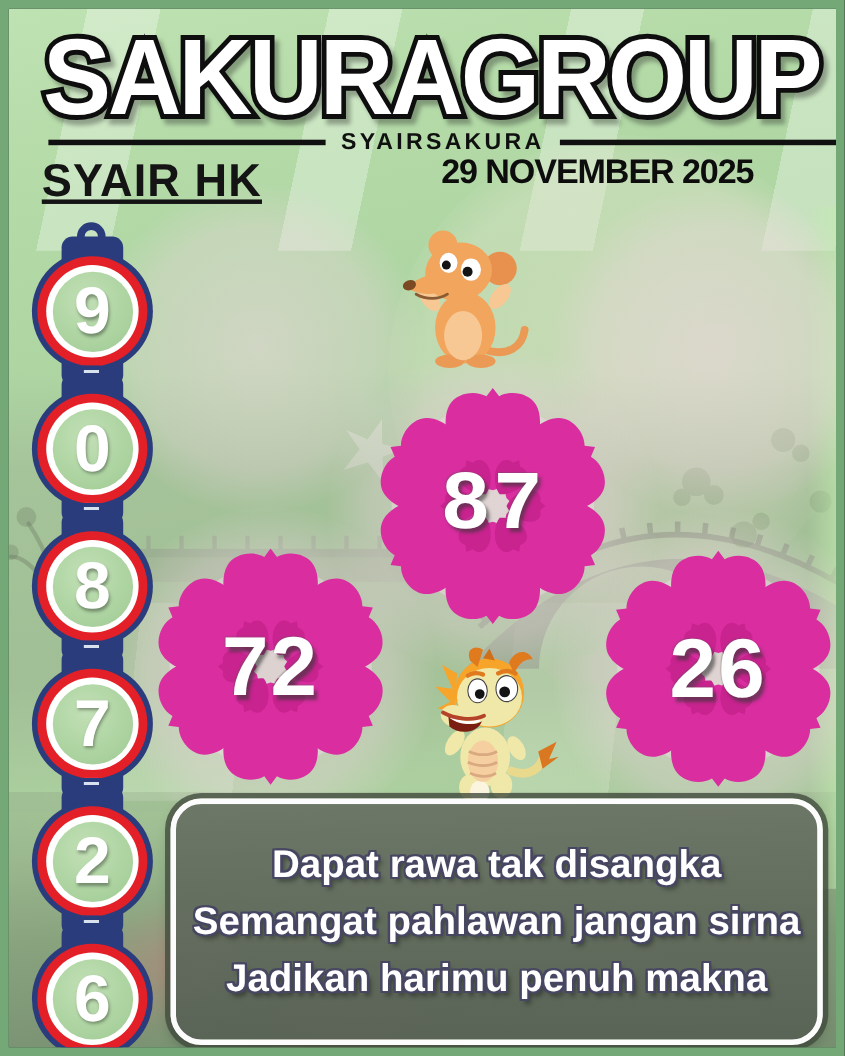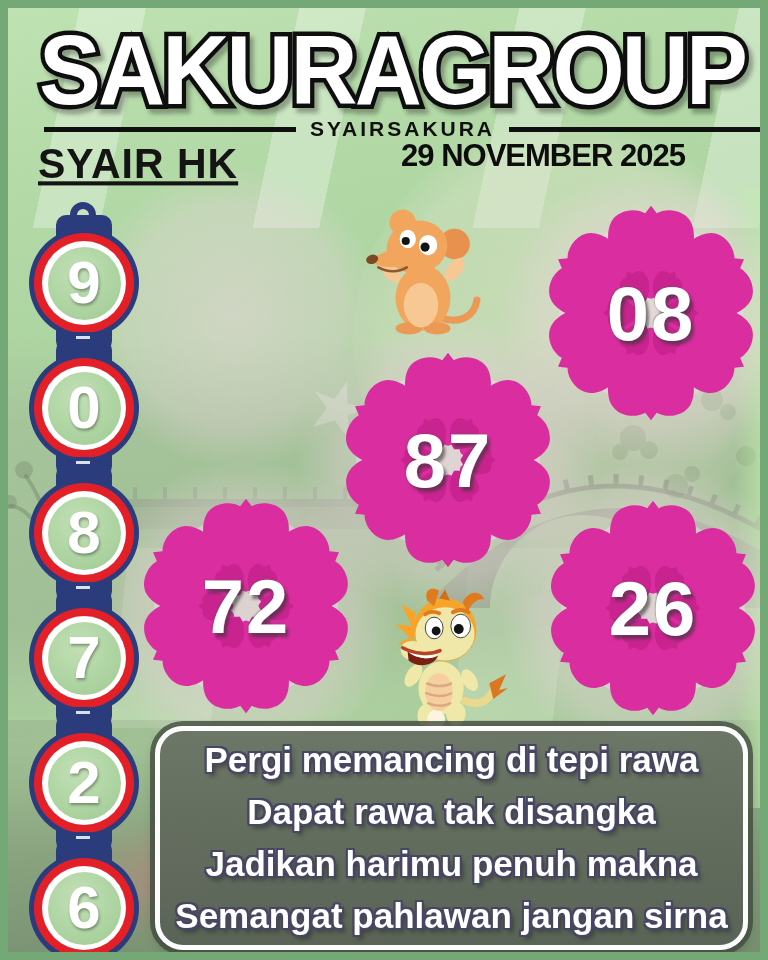--- a/index.html
+++ b/index.html
@@ -168,27 +168,21 @@
   <div class="right-glow"></div>
   <div class="petal-blur1"></div>
   <div class="petal-blur2"></div>
 
   <div class="halo" style="left:76px;top:158px;"></div>
   <div class="halo" style="left:493px;top:160px;"></div>
   <div class="halo" style="left:290px;top:307px;"></div>
   <div class="halo" style="left:88px;top:453px;"></div>
   <div class="halo" style="left:495px;top:455px;"></div>
 
-  <div class="flower" style="left:528px;top:190px;">
-    <svg viewBox="-120 -120 240 240">
-        <use href="#flowerSym"></use>
-      </svg>
-    <div class="flower-num">08</div>
-  </div>
-  <div class="flower" style="left:325px;top:337px;">
+  <div class="flower" style="left:325px;top:337px;font-family:Liberation Mono, monospace;">
     <svg viewBox="-120 -120 240 240">
         <use href="#flowerSym"></use>
       </svg>
     <div class="flower-num">87</div>
   </div>
   <div class="flower" style="left:123px;top:483px;">
     <svg viewBox="-120 -120 240 240">
         <use href="#flowerSym"></use>
       </svg>
     <div class="flower-num">72</div>
@@ -345,19 +339,18 @@
   <div class="subtitle-row">
     <div class="subtitle-line"></div>
     <div class="subtitle-text">SYAIRSAKURA</div>
     <div class="subtitle-line"></div>
   </div>
 
   <div class="market">SYAIR HK</div>
   <div class="date">29 NOVEMBER 2025</div>
 
   <div class="poem-box">
-    <div class="poem-line">Pergi memancing di tepi rawa</div>
     <div class="poem-line">Dapat rawa tak disangka</div>
+    <div class="poem-line">Semangat pahlawan jangan sirna</div>
     <div class="poem-line">Jadikan harimu penuh makna</div>
-    <div class="poem-line">Semangat pahlawan jangan sirna</div>
   </div>
 
 </div>
 
 </body></html>

